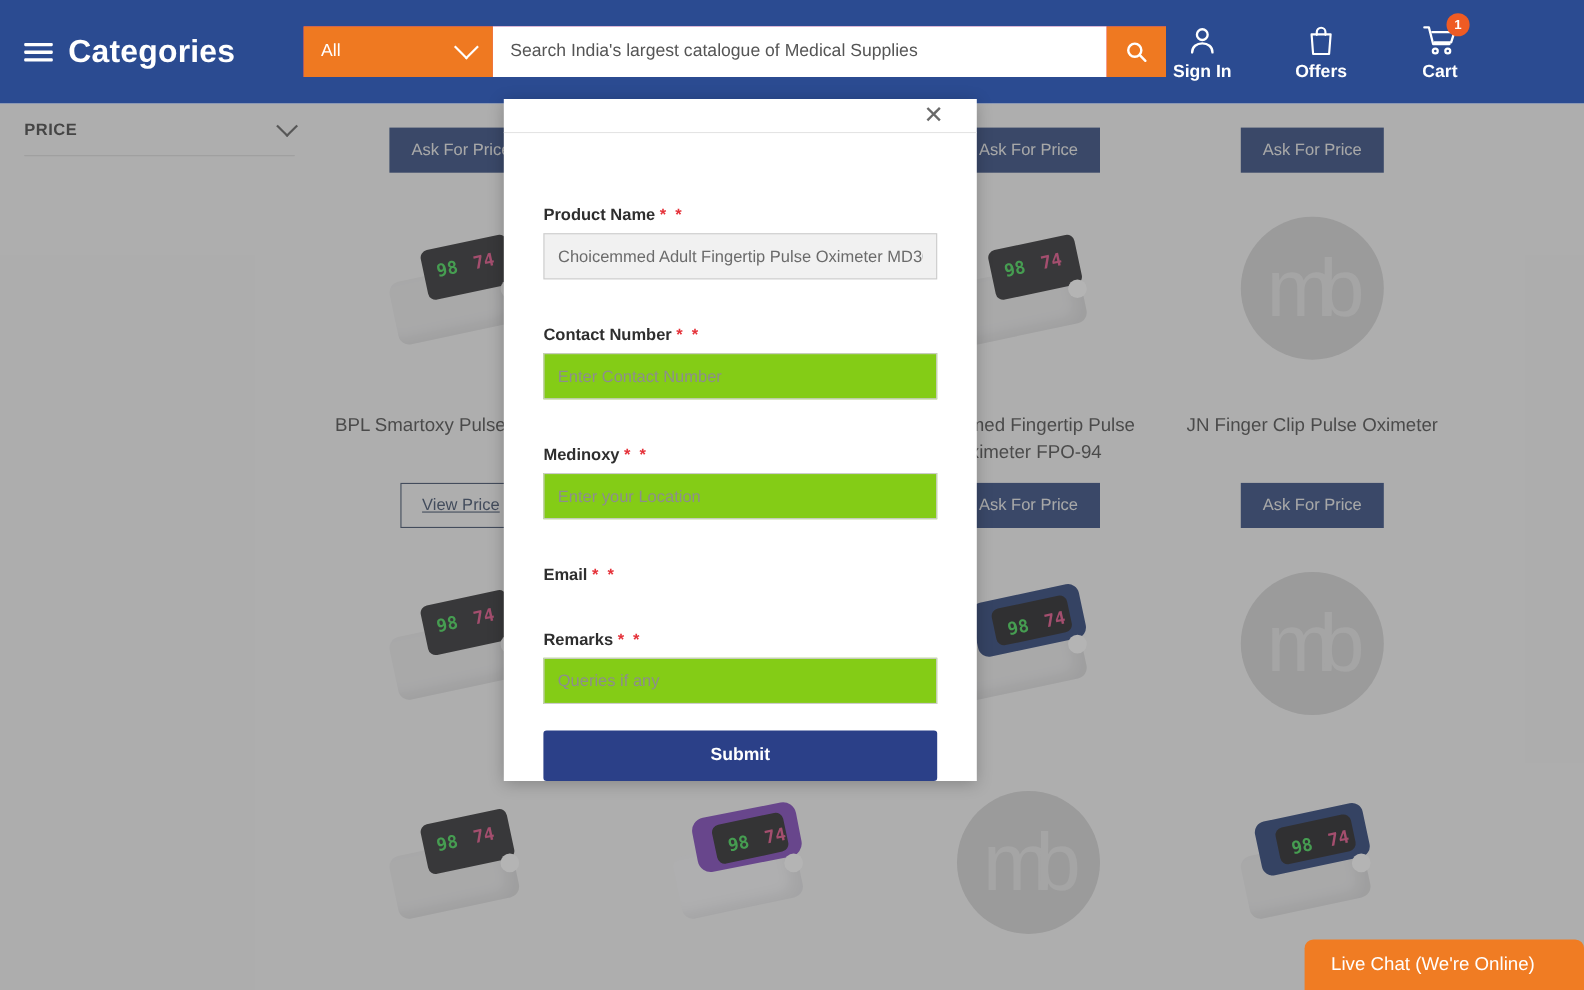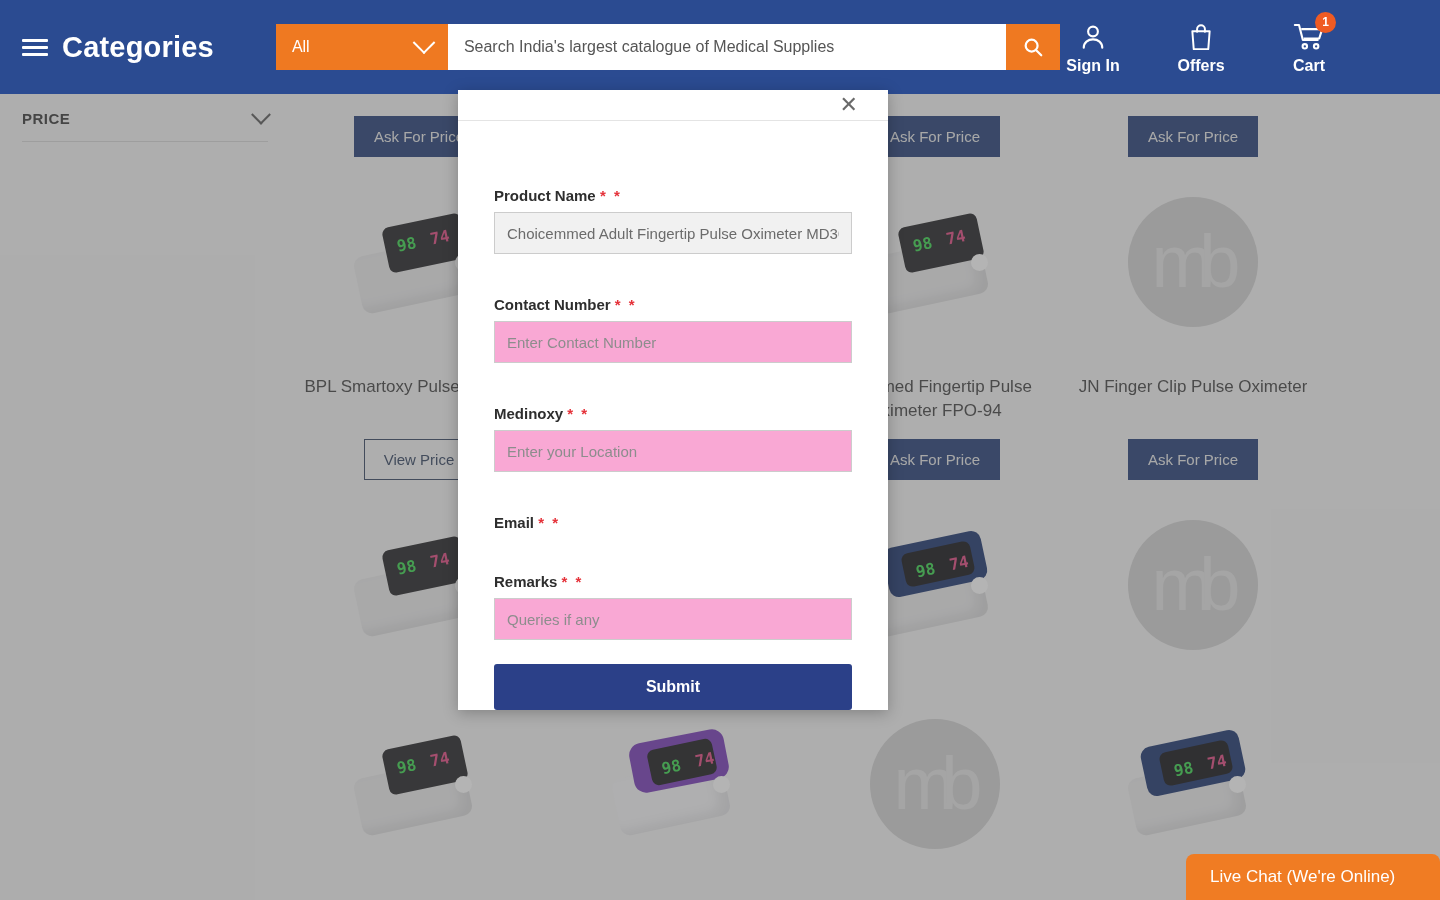--- a/index.html
+++ b/index.html
@@ -143,20 +143,21 @@
     background: #1f3a73; color: #e8e8e8;
     border: none; padding: 12px 20px;
     font-size: 15px; cursor: pointer;
     font-family: "Liberation Sans", sans-serif;
   }
   .btn-view {
     background: transparent; color: #30415e;
     border: 1px solid #30415e; padding: 11px 19px;
     font-size: 15px; cursor: pointer;
     font-family: "Liberation Sans", sans-serif;
+    text-decoration: underline;
   }
   .card-img {
     width: 190px; height: 175px;
     display: flex; align-items: center; justify-content: center;
     margin-top: 14px;
   }
   .ph-logo {
     width: 130px; height: 130px; border-radius: 50%;
     background: #cfcfcf;
     display: flex; align-items: center; justify-content: center;
@@ -228,21 +229,21 @@
     margin-bottom: 8px; display: block; margin-top: 42px;
   }
   .req { color: #e5323a; font-weight: bold; letter-spacing: 2px; }
   .fld input {
     width: 358px; height: 42px;
     border: 1px solid #cccccc;
     padding: 0 12px;
     font-size: 15px; color: #555;
     outline: none;
     font-family: "Liberation Sans", sans-serif;
-    background: #f9a8d4;
+    background: #84cc16;
   }
   .fld input::placeholder { color: #8d8d8d; }
   .fld input.readonly { background: #f1f1f1; color: #6b6b6b; }
   .submit-btn {
     width: 358px; height: 46px;
     margin-top: 8px;
     background: #2b4088; color: #fff;
     border: none; border-radius: 3px;
     font-size: 16px; font-weight: bold;
     cursor: pointer;

